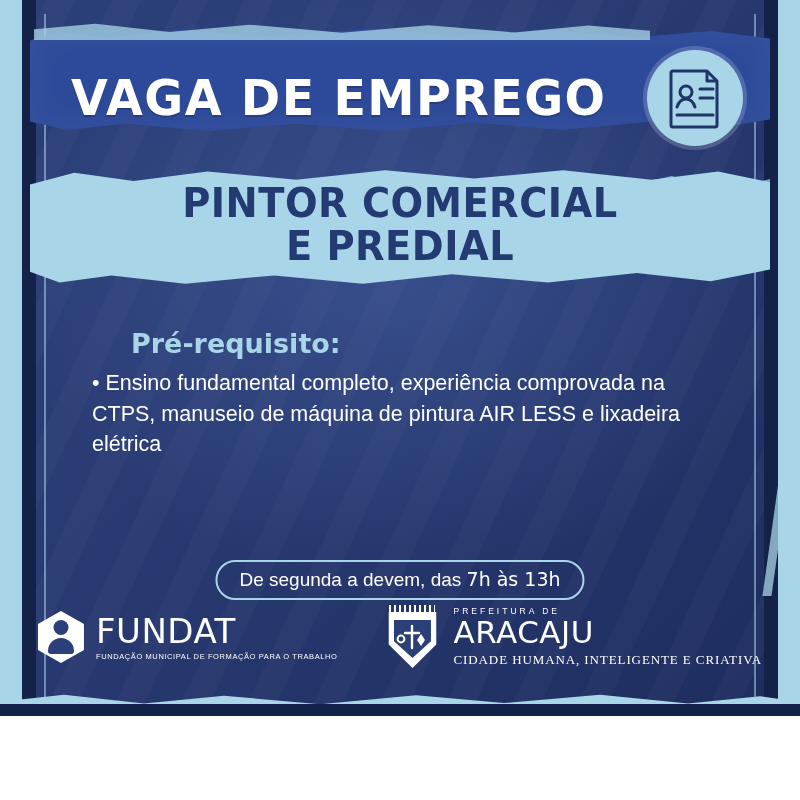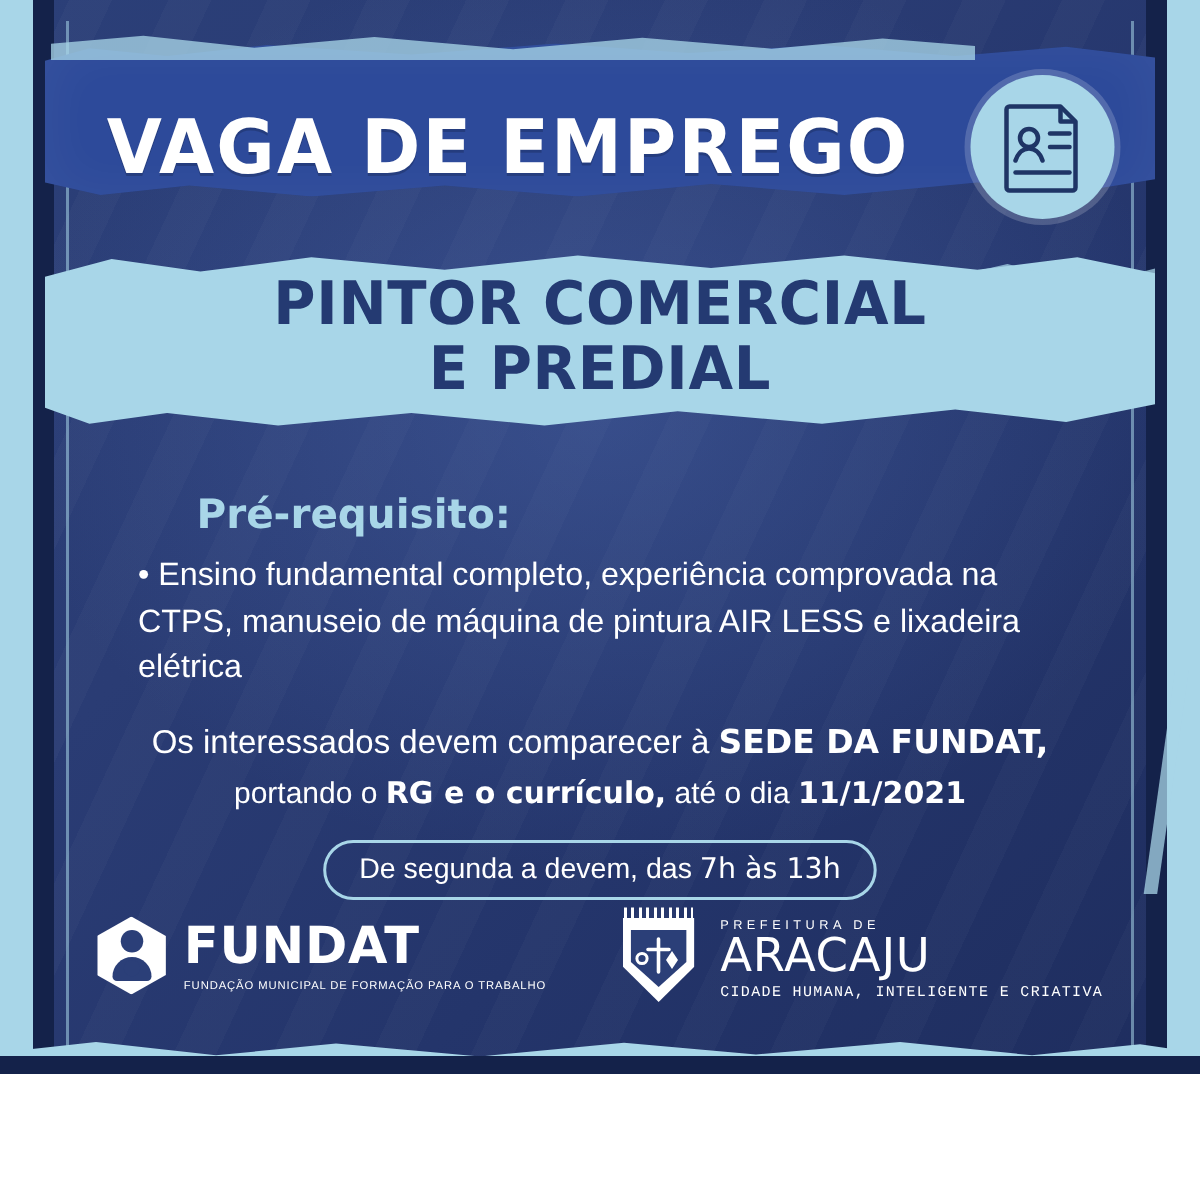--- a/index.html
+++ b/index.html
@@ -214,21 +214,21 @@
   .fundat-body {
     position: absolute; left: 50%; top: 27px;
     transform: translateX(-50%);
     width: 26px; height: 16px;
     border-radius: 13px 13px 3px 3px;
     background: #2b3f78;
   }
   .fundat-text { display: flex; flex-direction: column; }
   .fundat-word {
     font-family: "DejaVu Sans", sans-serif;
-    font-weight: 700; font-size: 34px; color: #ffffff; line-height: 1;
+    font-weight: 400; font-size: 34px; color: #ffffff; line-height: 1;
     letter-spacing: .5px;
   }
   .fundat-sub {
     font-size: 7.5px; color: #ffffff; letter-spacing: .6px; margin-top: 4px;
     font-family: "Liberation Sans", sans-serif;
   }
 
   .logo-pref { display: flex; align-items: flex-end; gap: 12px; }
   .crest {
     width: 58px; height: 62px;
@@ -253,22 +253,22 @@
   .pref-small {
     font-size: 8.5px; color: #ffffff; letter-spacing: 3px;
     font-family: "Liberation Sans", sans-serif;
   }
   .pref-word {
     font-family: "DejaVu Sans", sans-serif;
     font-weight: 400; font-size: 31px; color: #ffffff; line-height: 1.05;
     letter-spacing: .5px;
   }
   .pref-tag {
-    font-size: 10px; color: #ffffff; letter-spacing: .9px; margin-top: 3px;
-    font-family: Liberation Mono, monospace;
+    font-size: 13px; color: #ffffff; letter-spacing: .9px; margin-top: 3px;
+    font-family: Liberation Serif, serif;
   }
 
   
   .brush-bottom {
     position: absolute;
     left: 0; right: 0; bottom: 0; height: 26px;
     background: #a8d6e8;
     clip-path: polygon(0% 45%, 8% 18%, 18% 52%, 28% 22%, 40% 55%, 52% 20%, 63% 50%, 75% 18%, 86% 52%, 95% 24%, 100% 46%, 100% 100%, 0% 100%);
   }
   .brush-bottom-dark {
@@ -317,28 +317,20 @@
   <div class="brush-mid"></div>
   <div class="brush-mid-tail"></div>
   <div class="job-title">
     <div>PINTOR COMERCIAL</div>
     <div>E PREDIAL</div>
   </div>
 
   <div class="req-label">Pré-requisito:</div>
   <div class="req-text">• Ensino fundamental completo, experiência comprovada na CTPS, manuseio de máquina de pintura AIR LESS e lixadeira elétrica</div>
 
-  <div class="cta">
-    <div class="line1">
-      <span>Os interessados devem comparecer à </span><b>SEDE DA FUNDAT,</b>
-    </div>
-    <div class="line2">
-      <span>portando o </span><b>RG e o currículo,</b><span> até o dia </span><b>11/1/2021</b>
-    </div>
-  </div>
 
   <div class="pill">
     <span>De segunda a devem, das </span><b>7h às 13h</b>
   </div>
 
 
   <div class="footer">
 
     <div class="logo-fundat">
       <div class="fundat-mark">

